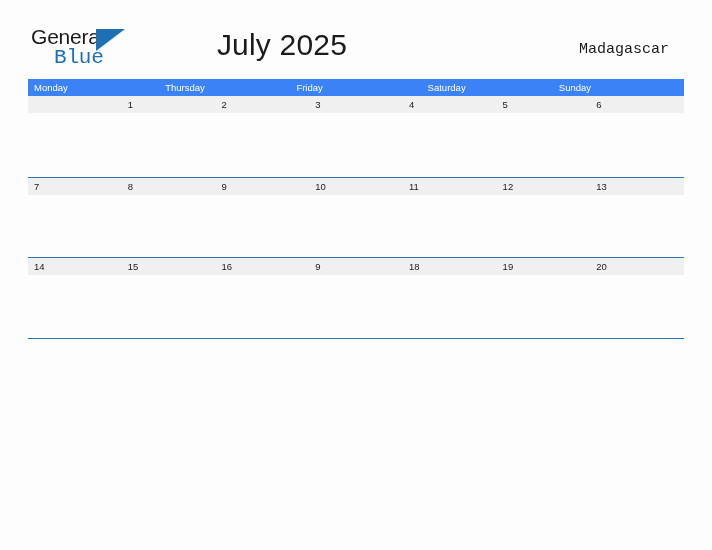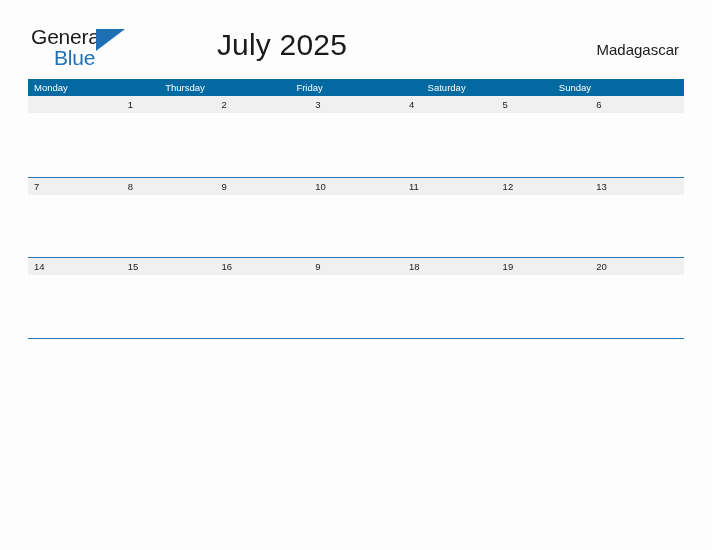--- a/index.html
+++ b/index.html
@@ -39,21 +39,21 @@
     font-family: "Liberation Sans", sans-serif;
     line-height: 1;
   }
   .logo-blue {
     position: absolute;
     left: 23px;
     top: 21px;
     font-size: 21px;
     letter-spacing: -0.2px;
     color: #1f6fb5;
-    font-family: Liberation Sans, sans-serif;
+    font-family: Liberation Mono, monospace;
     line-height: 1;
   }
   .logo-triangle {
     position: absolute;
     left: 65px;
     top: 3px;
     width: 0;
     height: 0;
     border-left: 29px solid #1f6fb5;
     border-bottom: 22px solid transparent;
@@ -66,38 +66,39 @@
     width: 564px;
     text-align: center;
     font-size: 30px;
     font-weight: normal;
     color: #1b1b1b;
     letter-spacing: 0.2px;
   }
 
   .cal-region {
     position: absolute;
-    right: 33px;
+    right: 43px;
     top: 41px;
     font-size: 15px;
     color: #1b1b1b;
+    font-family: Liberation Mono, monospace;
   }
 
   
   .calendar {
     position: absolute;
     left: 28px;
     top: 79px;
     width: 656px;
   }
 
   .weekday-row {
     display: flex;
     width: 656px;
-    background: #0369a1;
+    background: #3b82f6;
     height: 17px;
   }
   .weekday-cell {
     flex: 1 1 0;
     color: #ffffff;
     font-size: 9.5px;
     line-height: 17px;
     padding-left: 6px;
     box-sizing: border-box;
     white-space: nowrap;

